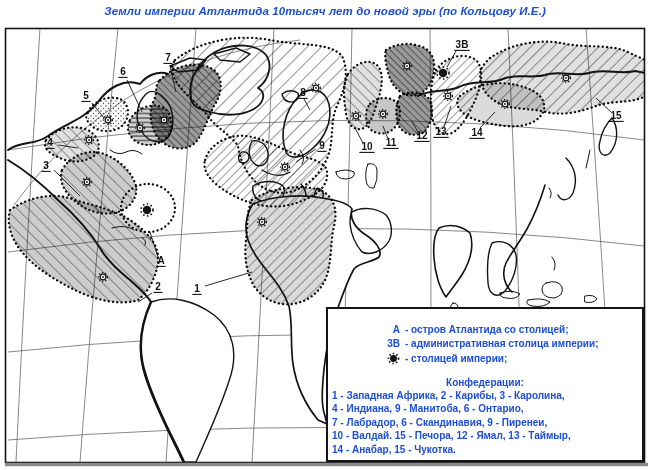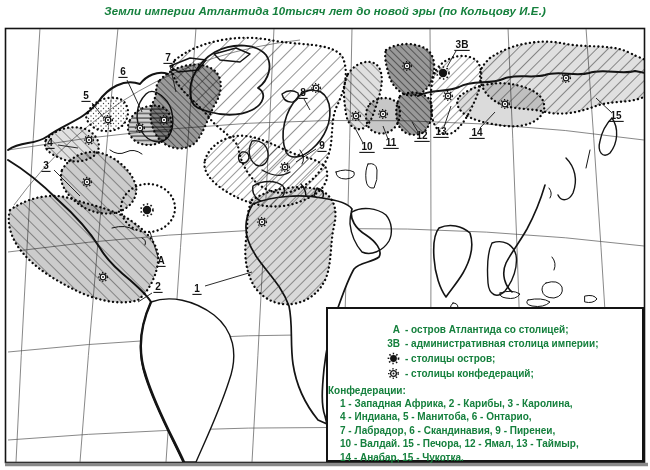--- a/index.html
+++ b/index.html
@@ -1,29 +1,29 @@
 <!DOCTYPE html>
 <html><head>
 <meta charset="utf-8">
 <style>
   html,body{margin:0;padding:0;background:#fff;}
   .page{position:relative;width:650px;height:470px;background:#fff;overflow:hidden;
-        font-family:"Liberation Sans",sans-serif;color:#15803d;}
+        font-family:"Liberation Sans",sans-serif;color:#1d4ed8;}
   .title{position:absolute;top:5px;left:0;width:100%;text-align:center;
          font-size:11.5px;font-weight:bold;font-style:italic;letter-spacing:.1px;}
   .mapsvg{position:absolute;left:0;top:0;}
   .mlbl{font-family:"Liberation Sans",sans-serif;font-size:10px;font-weight:bold;fill:#111;}
   .legend{position:absolute;left:326px;top:307px;width:318px;height:155px;background:#fff;
           border:2px solid #141414;box-sizing:border-box;font-weight:bold;font-size:10px;line-height:12px;}
   .lblock{margin-top:15px;}
   .lrow{display:flex;align-items:center;margin:0 0 2px 42px;}
   .lsym{flex:0 0 30px;display:flex;justify-content:flex-end;align-items:center;text-align:right;}
   .ltxt{margin-left:5px;white-space:nowrap;text-align:right;}
-  .lconfhead{text-align:left;margin-top:5px;}
-  .lconf{margin-left:12px;line-height:13.4px;white-space:nowrap;}
+  .lconfhead{text-align:center;margin-top:12px;}
+  .lconf{margin-left:4px;line-height:13.4px;white-space:nowrap;}
 </style>
 </head>
 <body>
 
 <div class="page">
 
   <div class="title">Земли империи Атлантида 10тысяч лет до новой эры (по Кольцову И.Е.)</div>
 
   <svg id="mapsvg" class="mapsvg" width="650" height="470" viewBox="0 0 650 470">
     <defs>
@@ -333,33 +333,23 @@
         <span class="lsym">3В</span>
         <span class="ltxt">- административная столица империи;</span>
       </div>
       <div class="lrow">
         <span class="lsym">
           <svg width="13" height="13" viewBox="0 0 13 13">
             <circle cx="6.5" cy="6.5" r="5" fill="none" stroke="#111" stroke-width="1.7" stroke-dasharray="1.4 2.3"></circle>
             <circle cx="6.5" cy="6.5" r="3.4" fill="#111"></circle>
           </svg>
         </span>
-        <span class="ltxt">- столицы остров;</span>
-      </div>
-      <div class="lrow">
-        <span class="lsym">
-          <svg width="13" height="13" viewBox="0 0 13 13">
-            <circle cx="6.5" cy="6.5" r="4.7" fill="none" stroke="#111" stroke-width="1.5" stroke-dasharray="1.3 2.1"></circle>
-            <circle cx="6.5" cy="6.5" r="2.9" fill="#fff" stroke="#111" stroke-width="1.3"></circle>
-            <circle cx="6.5" cy="6.5" r="1" fill="#111"></circle>
-          </svg>
-        </span>
-        <span class="ltxt">- столицы конфедераций;</span>
+        <span class="ltxt">- столицей империи;</span>
       </div>
     </div>
     <div class="lconfhead">Конфедерации:</div>
     <div class="lconf">1 - Западная Африка, 2 - Карибы, 3 - Каролина,</div>
-    <div class="lconf">4 - Индиана, 5 - Манитоба, 6 - Онтарио,</div>
+    <div class="lconf">4 - Индиана, 9 - Манитоба, 6 - Онтарио,</div>
     <div class="lconf">7 - Лабрадор, 6 - Скандинавия, 9 - Пиренеи,</div>
     <div class="lconf">10 - Валдай. 15 - Печора, 12 - Ямал, 13 - Таймыр,</div>
     <div class="lconf">14 - Анабар, 15 - Чукотка.</div>
   </div>
 </div>
 
 </body></html>

